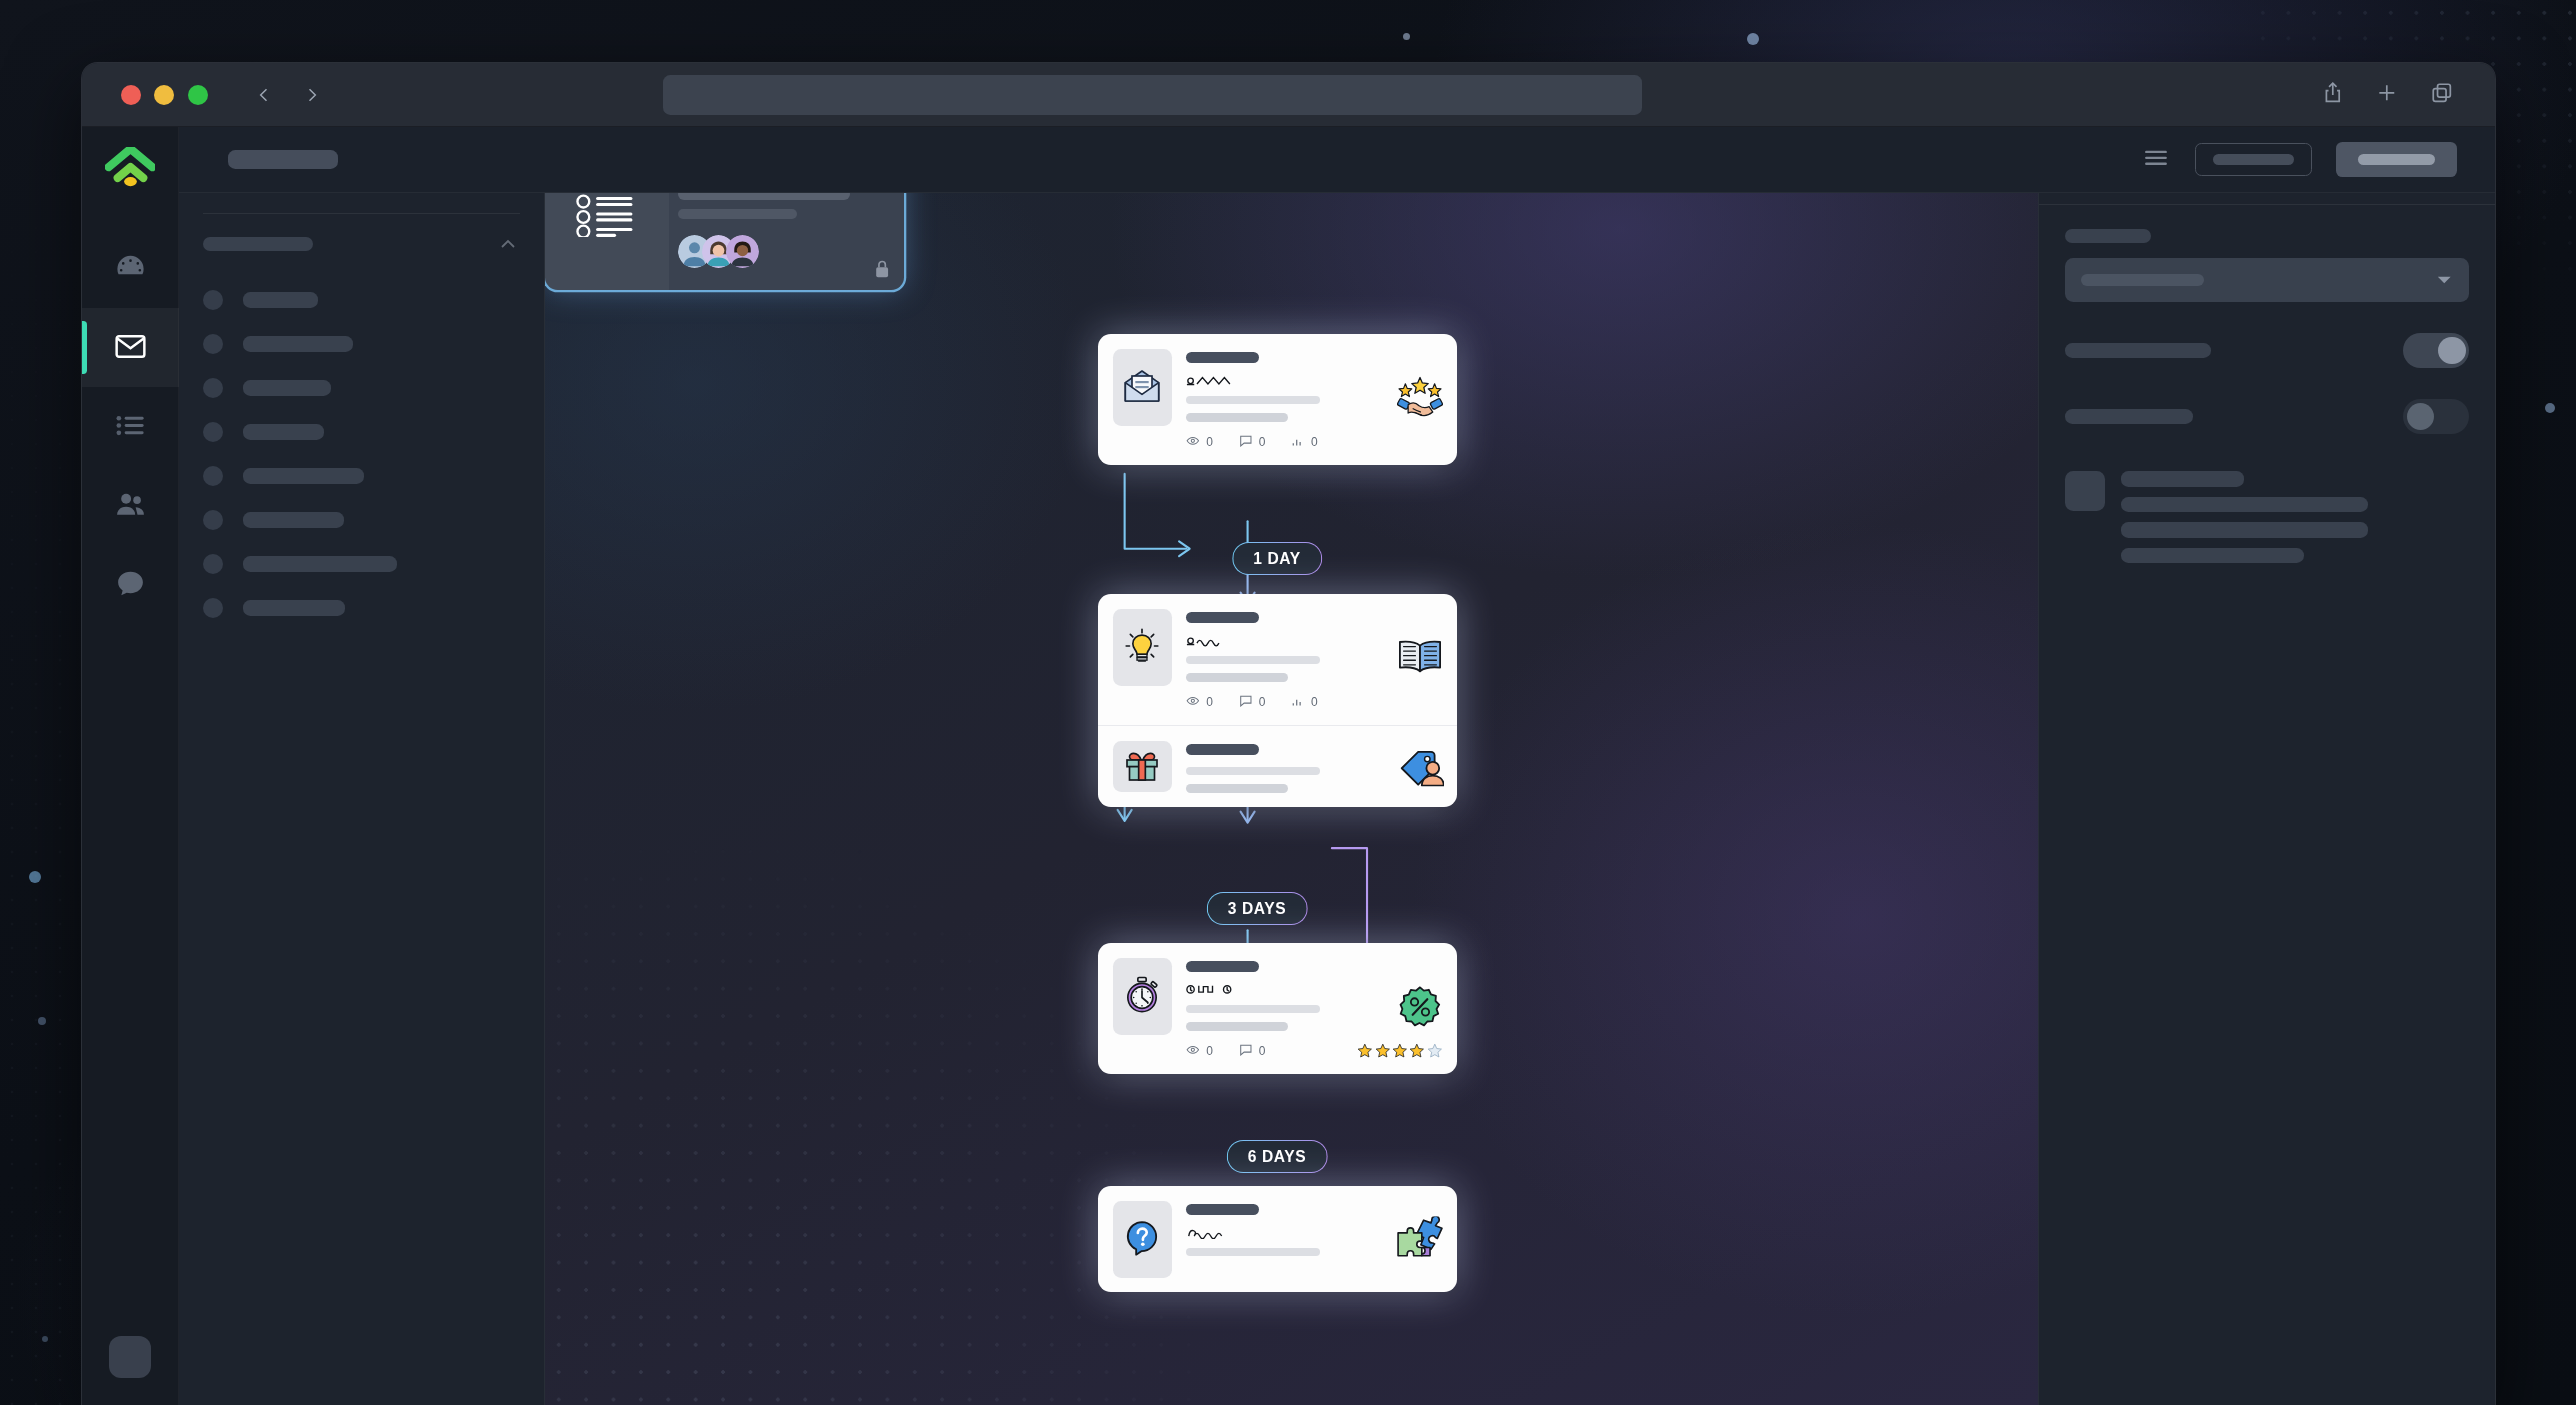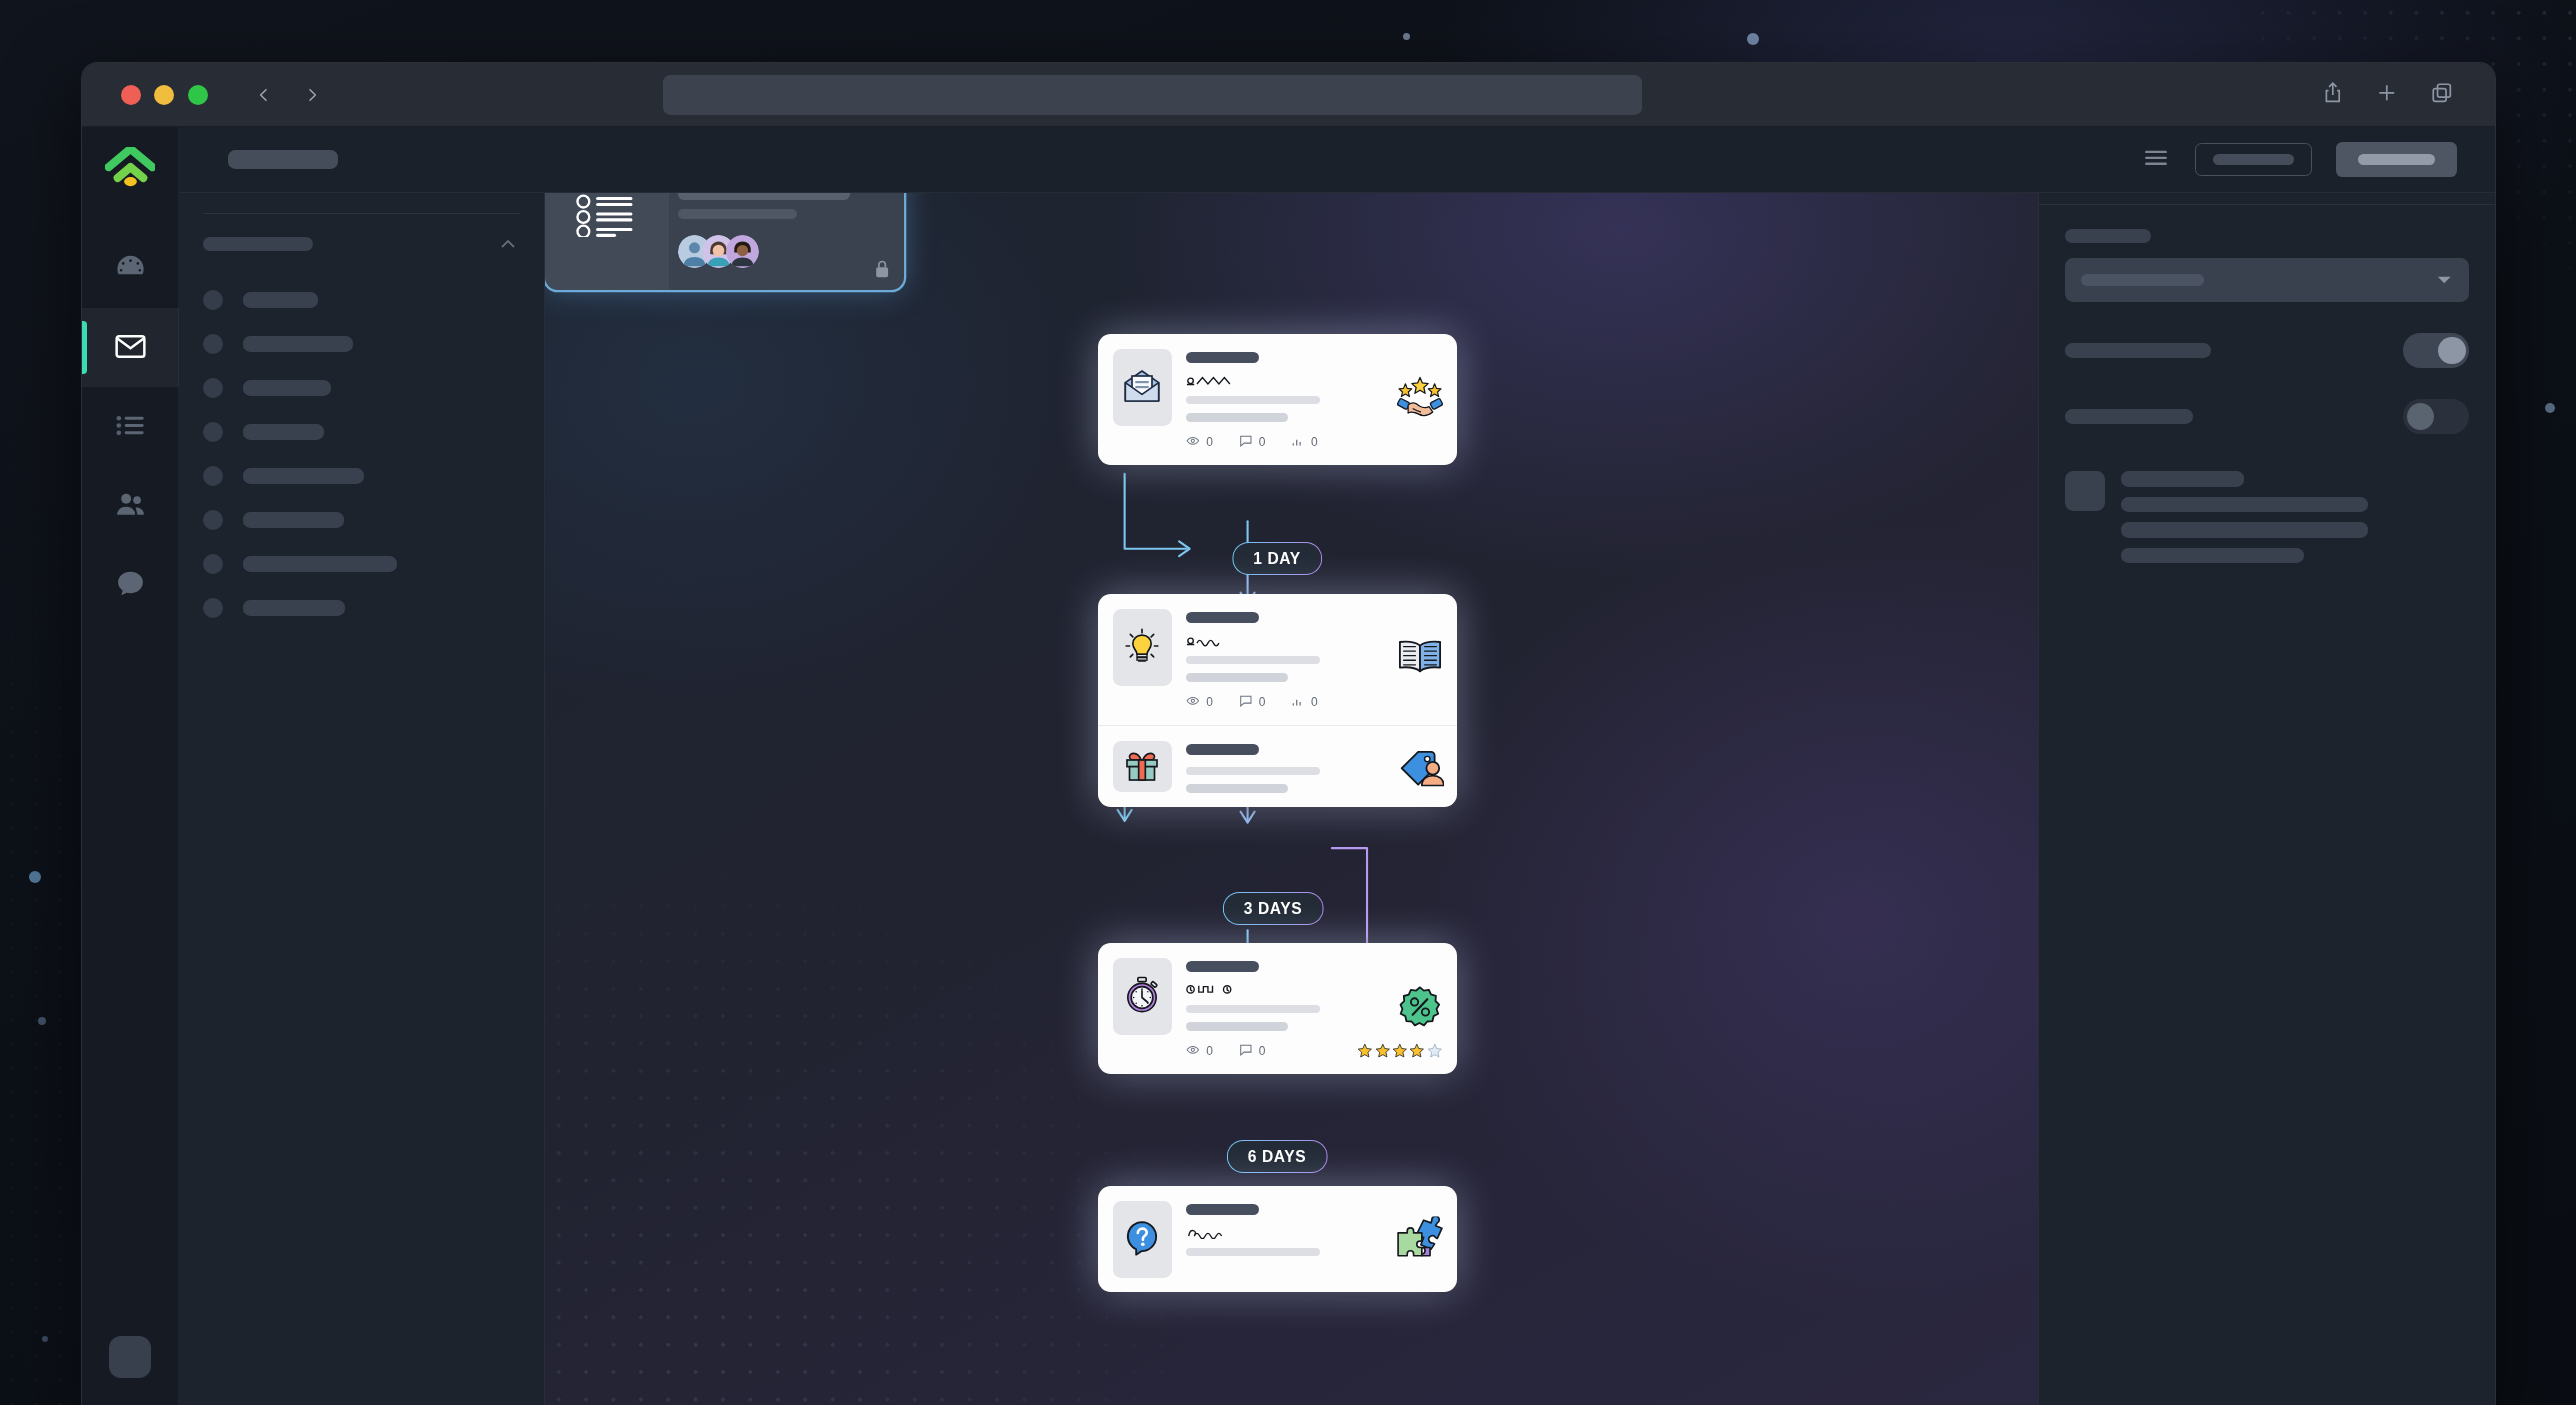--- a/index.html
+++ b/index.html
@@ -499,21 +499,21 @@
               </span>
             </div>
           </div>
 
           <div class="pill" style="left:732px;top:252px;">
               <span>0 MIN</span>
             </div>
           <div class="pill" style="left:732px;top:415px;">
               <span>1 DAY</span>
             </div>
-          <div class="pill" style="left:728px;top:765px;">
+          <div class="pill" style="left:712px;top:765px;">
               <span>3 DAYS</span>
             </div>
           <div class="pill" style="left:732px;top:1013px;">
               <span>6 DAYS</span>
             </div>
 
           <div class="card" style="top:207px;">
             <div class="crow">
               <div class="cthumb">
                 <span>

